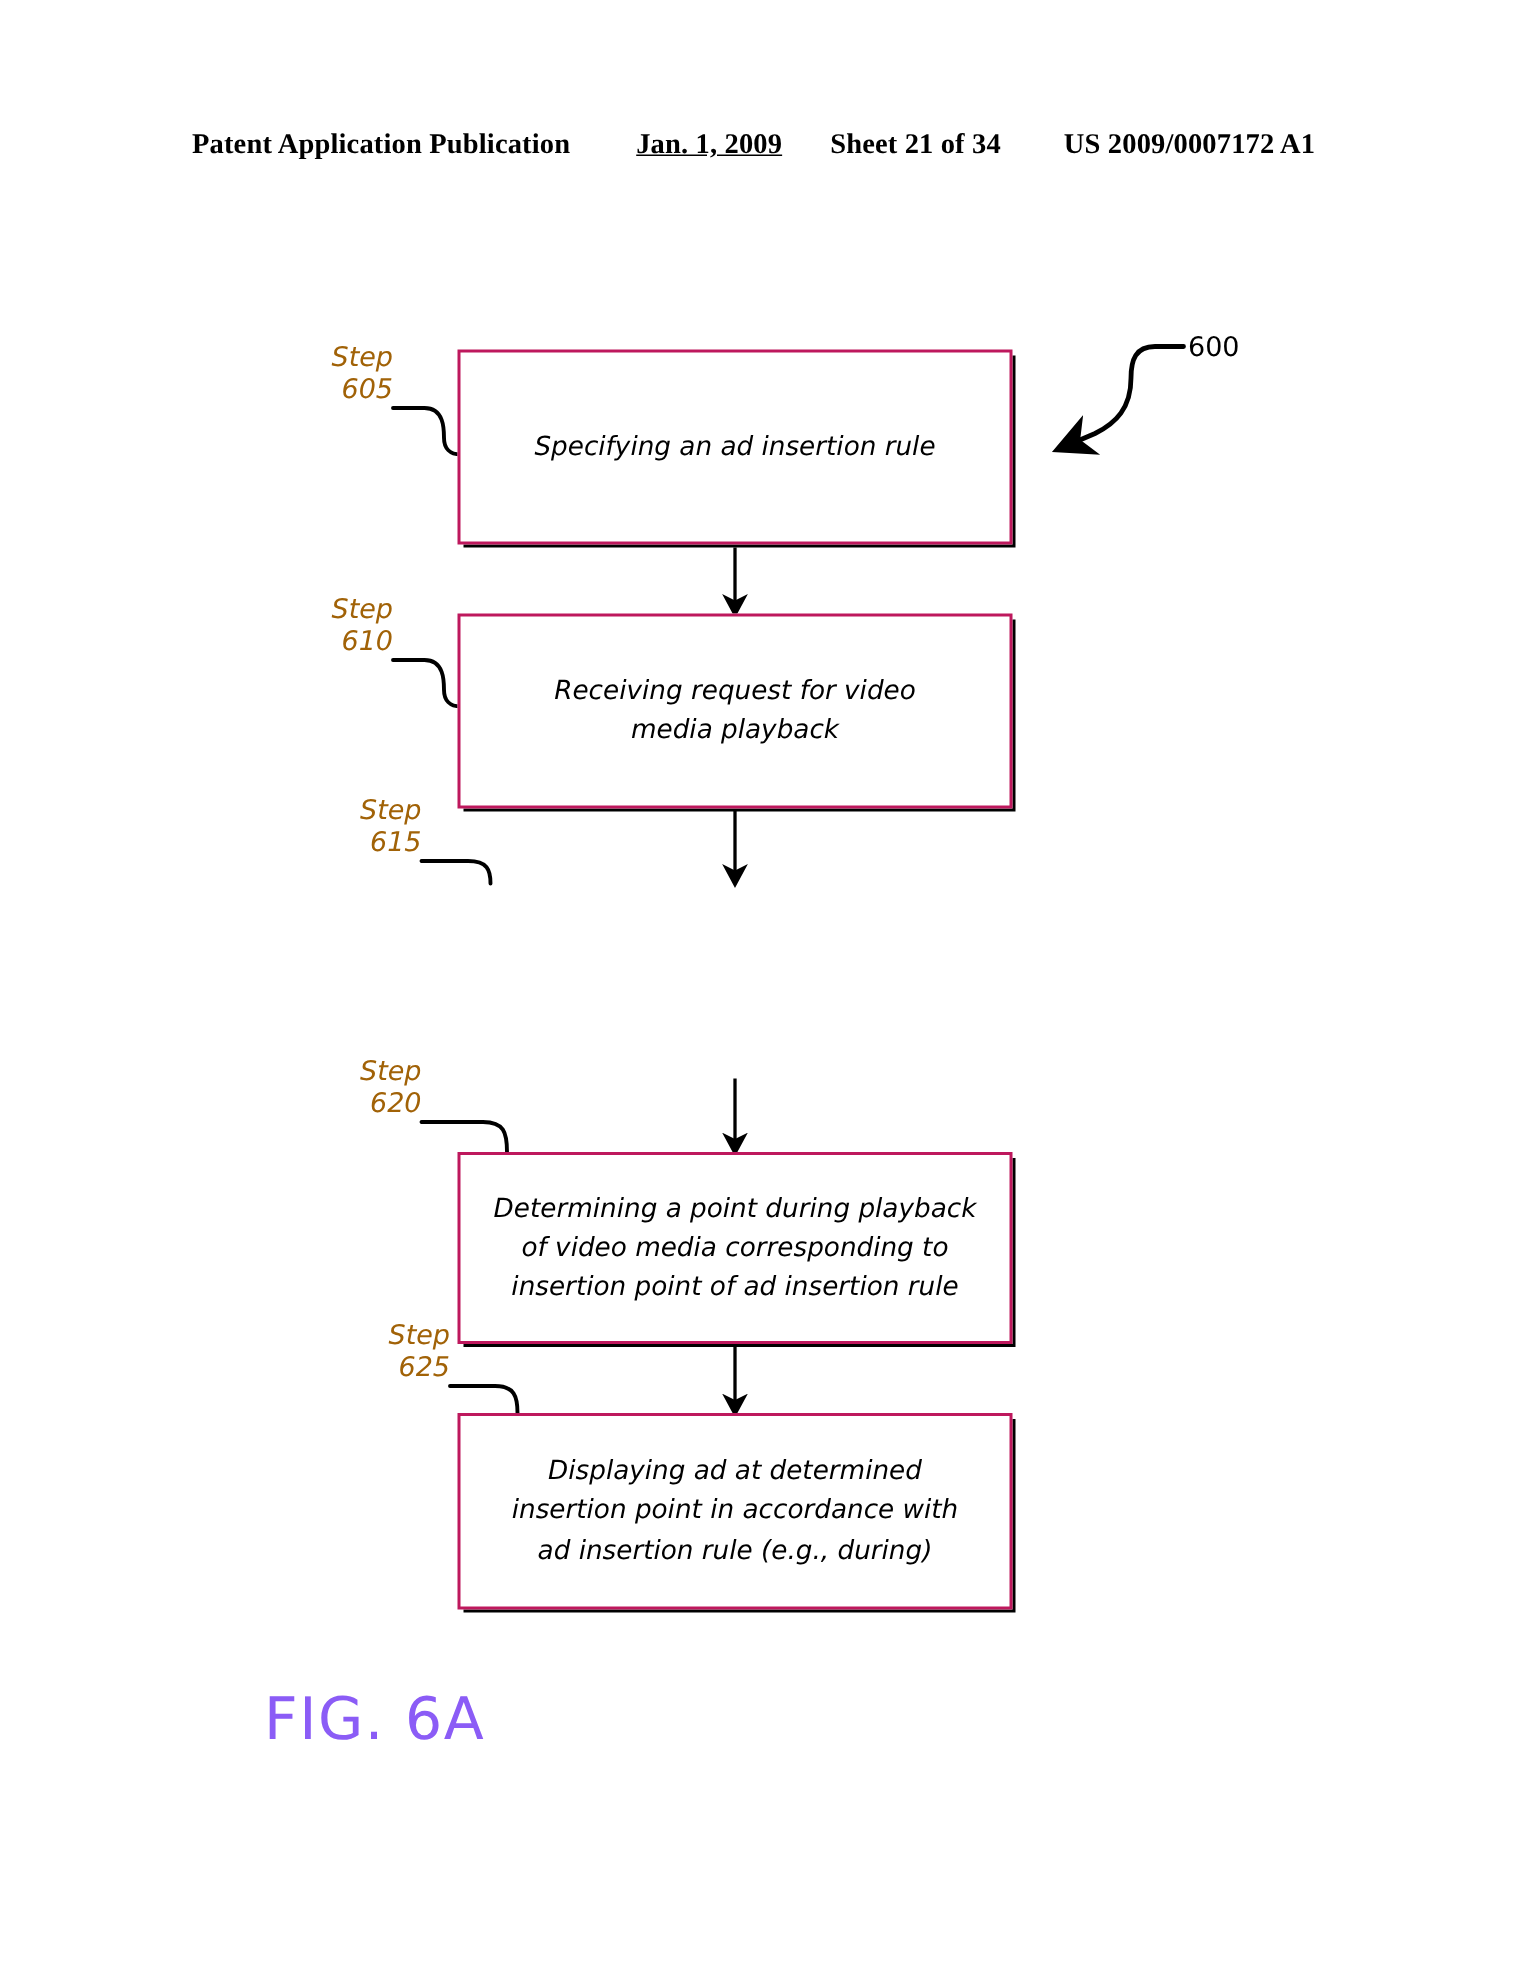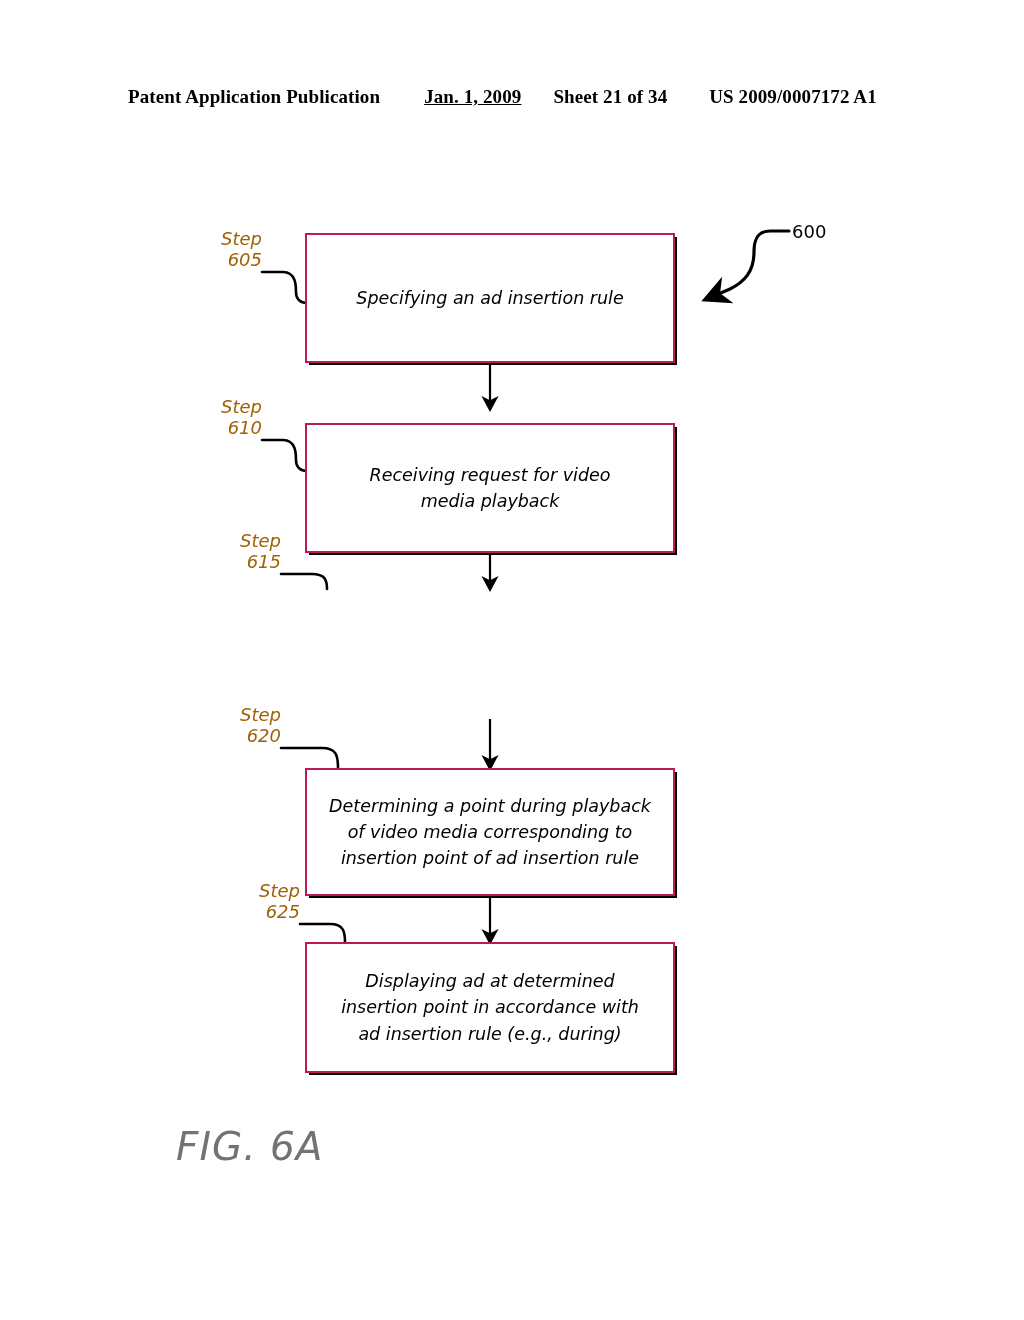--- a/index.html
+++ b/index.html
@@ -86,24 +86,23 @@
     font-size: 18px;
     color: #000000;
   }
 
   
   #fig-caption {
     position: absolute;
     left: 176px;
     top: 1124px;
     font-family: "DejaVu Sans", sans-serif;
-    font-style: italic;
     font-size: 39px;
     letter-spacing: 1px;
-    color: #737373;
+    color: #8b5cf6;
   }
 
   svg.overlay {
     position: absolute;
     left: 0;
     top: 0;
     width: 1024px;
     height: 1320px;
     pointer-events: none;
   }
@@ -164,21 +163,21 @@
 
   <div class="step-label" style="left:226px; top:880px; width:74px;">Step
 625</div>
 
   <div id="ref-600">600</div>
 
   <div class="fc-box" style="left:305px; top:233px; width:370px; height:130px;">
     <span class="fc-text">Specifying an ad insertion rule</span>
   </div>
 
-  <div class="fc-box" style="left:305px; top:423px; width:370px; height:130px;">
+  <div class="fc-box" style="left:305px; top:409px; width:370px; height:130px;">
     <span class="fc-text">Receiving request for video
 media playback</span>
   </div>
 
 
   <div class="fc-box" style="left:305px; top:768px; width:370px; height:128px;">
     <span class="fc-text">Determining a point during playback
 of video media corresponding to
 insertion point of ad insertion rule</span>
   </div>

